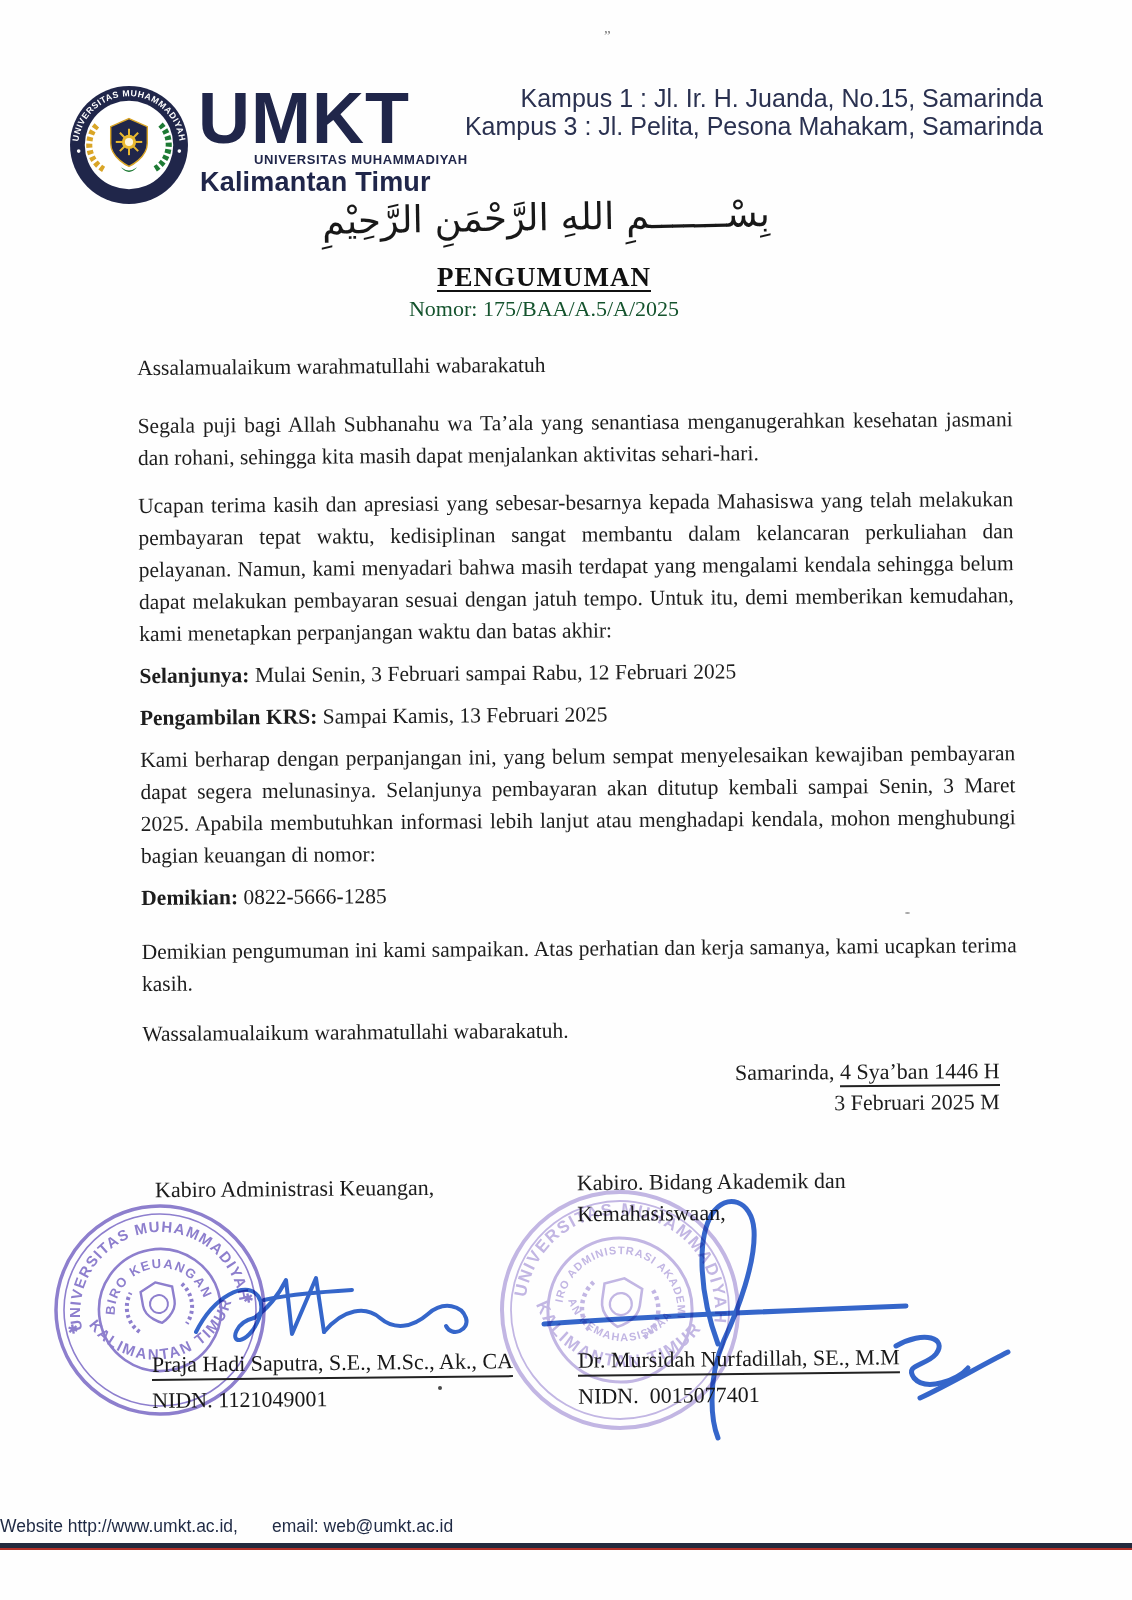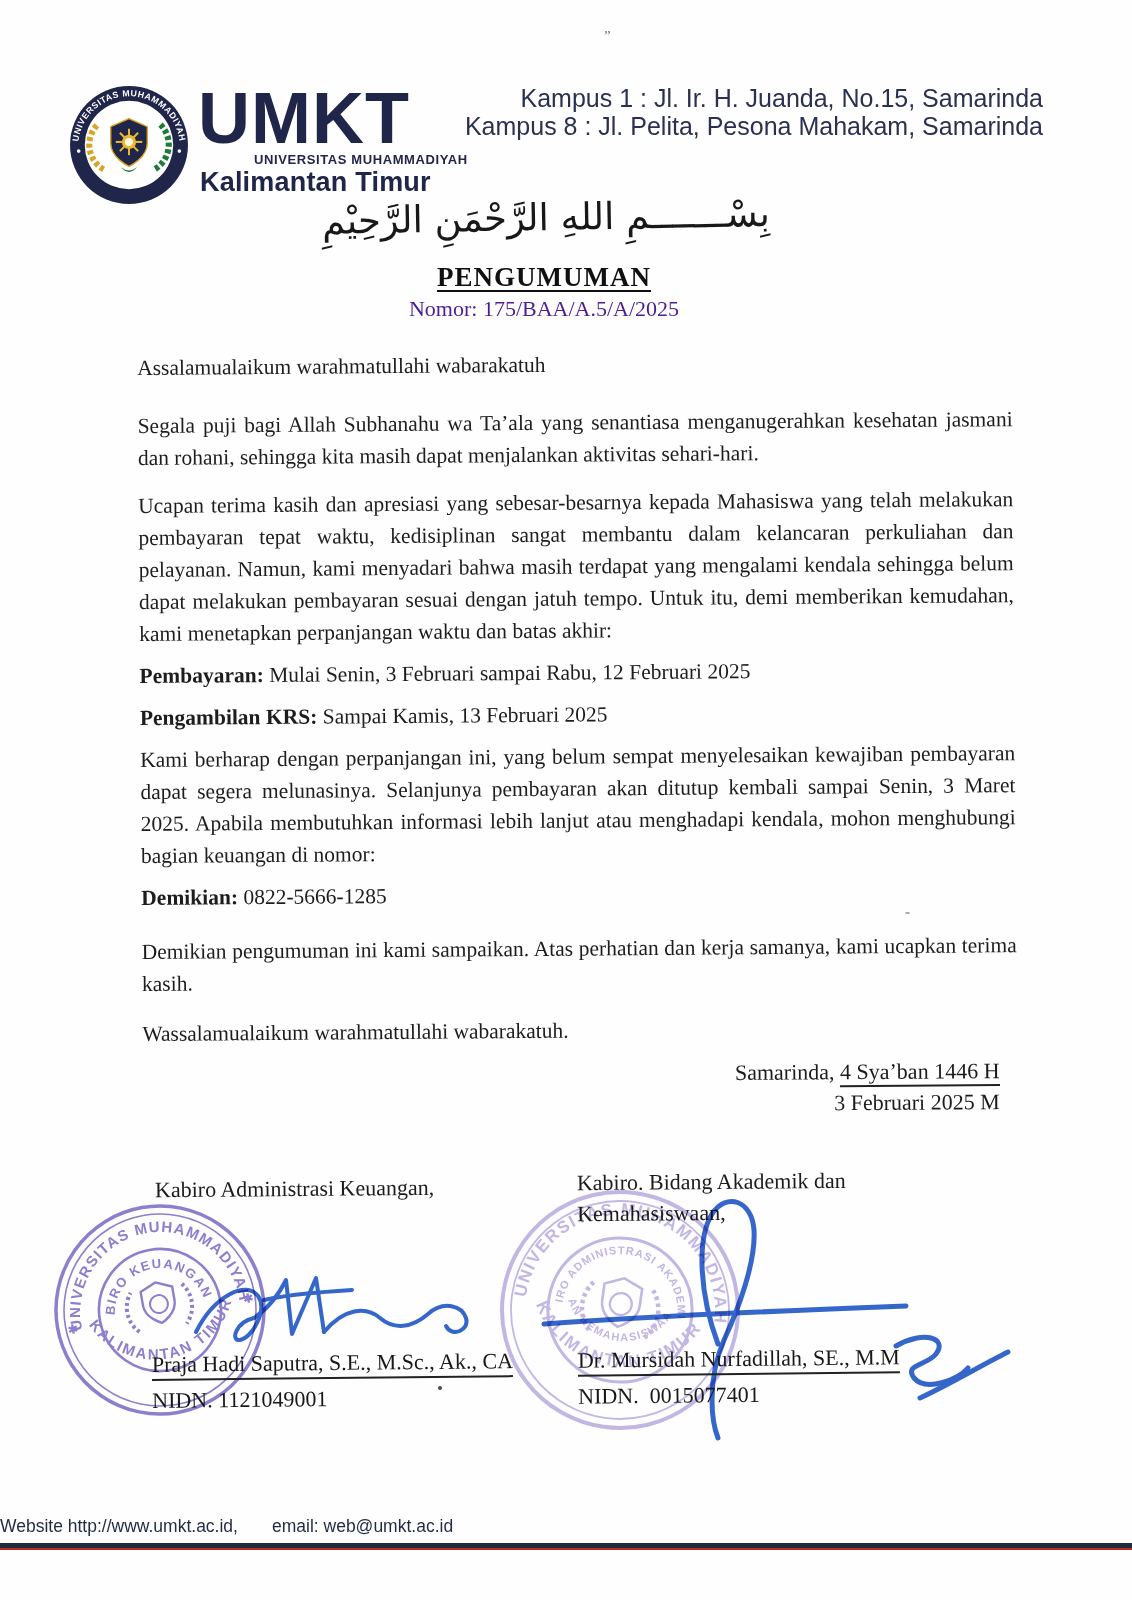--- a/index.html
+++ b/index.html
@@ -23,21 +23,21 @@
   
   .bismillah{
     position:absolute;left:0;right:40px;top:196px;text-align:center;direction:rtl;
     font-family:"DejaVu Sans",sans-serif;font-size:37px;color:#181818;transform:rotate(-1deg);
   }
   .doc-title{position:absolute;left:0;right:44px;top:262px;text-align:center;}
   .doc-title .heading{
     font-size:27px;font-weight:700;letter-spacing:1px;color:#101010;
     text-decoration:underline;text-underline-offset:4px;text-decoration-thickness:2px;
   }
-  .doc-title .number{font-size:22px;color:#4c1d95;margin-top:3px;}
+  .doc-title .number{font-size:22px;color:#14532d;margin-top:3px;}
   
   .body-text{
     position:absolute;left:137px;top:352px;width:875px;
     font-size:21.5px;line-height:32px;color:#1d1d1d;
     transform:rotate(-0.45deg);transform-origin:left top;
   }
   .body-text p{margin:0 0 10px;text-align:justify;}
   .body-text p.salutation{margin-bottom:26px;text-align:left;}
   .body-text p.p1{margin-bottom:16px;}
   .body-text p.whatsapp{margin-bottom:22px;}
@@ -112,35 +112,35 @@
   </svg>
 
   <div class="brand">
     <div class="acronym">UMKT</div>
     <div class="sub1">UNIVERSITAS MUHAMMADIYAH</div>
     <div class="sub2">Kalimantan Timur</div>
   </div>
 
   <div class="address">
     <div>Kampus 1 : Jl. Ir. H. Juanda, No.15, Samarinda</div>
-    <div>Kampus 8 : Jl. Pelita, Pesona Mahakam, Samarinda</div>
+    <div>Kampus 3 : Jl. Pelita, Pesona Mahakam, Samarinda</div>
   </div>
 
   <div class="bismillah">بِسْـــــــمِ اللهِ الرَّحْمَنِ الرَّحِيْمِ</div>
 
   <div class="doc-title">
     <div><span class="heading">PENGUMUMAN</span></div>
     <div class="number">Nomor: 175/BAA/A.5/A/2025</div>
   </div>
 
   <div class="body-text">
     <p class="salutation">Assalamualaikum warahmatullahi wabarakatuh</p>
     <p class="p1">Segala puji bagi Allah Subhanahu wa Ta’ala yang senantiasa menganugerahkan kesehatan jasmani dan rohani, sehingga kita masih dapat menjalankan aktivitas sehari-hari.</p>
     <p>Ucapan terima kasih dan apresiasi yang sebesar-besarnya kepada Mahasiswa yang telah melakukan pembayaran tepat waktu, kedisiplinan sangat membantu dalam kelancaran perkuliahan dan pelayanan. Namun, kami menyadari bahwa masih terdapat yang mengalami kendala sehingga belum dapat melakukan pembayaran sesuai dengan jatuh tempo. Untuk itu, demi memberikan kemudahan, kami menetapkan perpanjangan waktu dan batas akhir:</p>
-    <p class="no-just"><span class="lbl">Pembayaran:</span><span> Mulai Senin, 3 Februari sampai Rabu, 12 Februari 2025</span></p>
+    <p class="no-just"><span class="lbl">Selanjunya:</span><span> Mulai Senin, 3 Februari sampai Rabu, 12 Februari 2025</span></p>
     <p class="no-just"><span class="lbl">Pengambilan KRS:</span><span> Sampai Kamis, 13 Februari 2025</span></p>
     <p>Kami berharap dengan perpanjangan ini, yang belum sempat menyelesaikan kewajiban pembayaran dapat segera melunasinya. Selanjunya pembayaran akan ditutup kembali sampai Senin, 3 Maret 2025. Apabila membutuhkan informasi lebih lanjut atau menghadapi kendala, mohon menghubungi bagian keuangan di nomor:</p>
     <p class="no-just whatsapp"><span class="lbl">Demikian:</span><span> 0822-5666-1285</span></p>
     <p class="closing">Demikian pengumuman ini kami sampaikan. Atas perhatian dan kerja samanya, kami ucapkan terima kasih.</p>
     <p class="no-just">Wassalamualaikum warahmatullahi wabarakatuh.</p>
   </div>
 
   <div class="dateline">
     <div><span>Samarinda, </span><span class="u">4 Sya’ban 1446 H</span></div>
     <div>3 Februari 2025 M</div>

